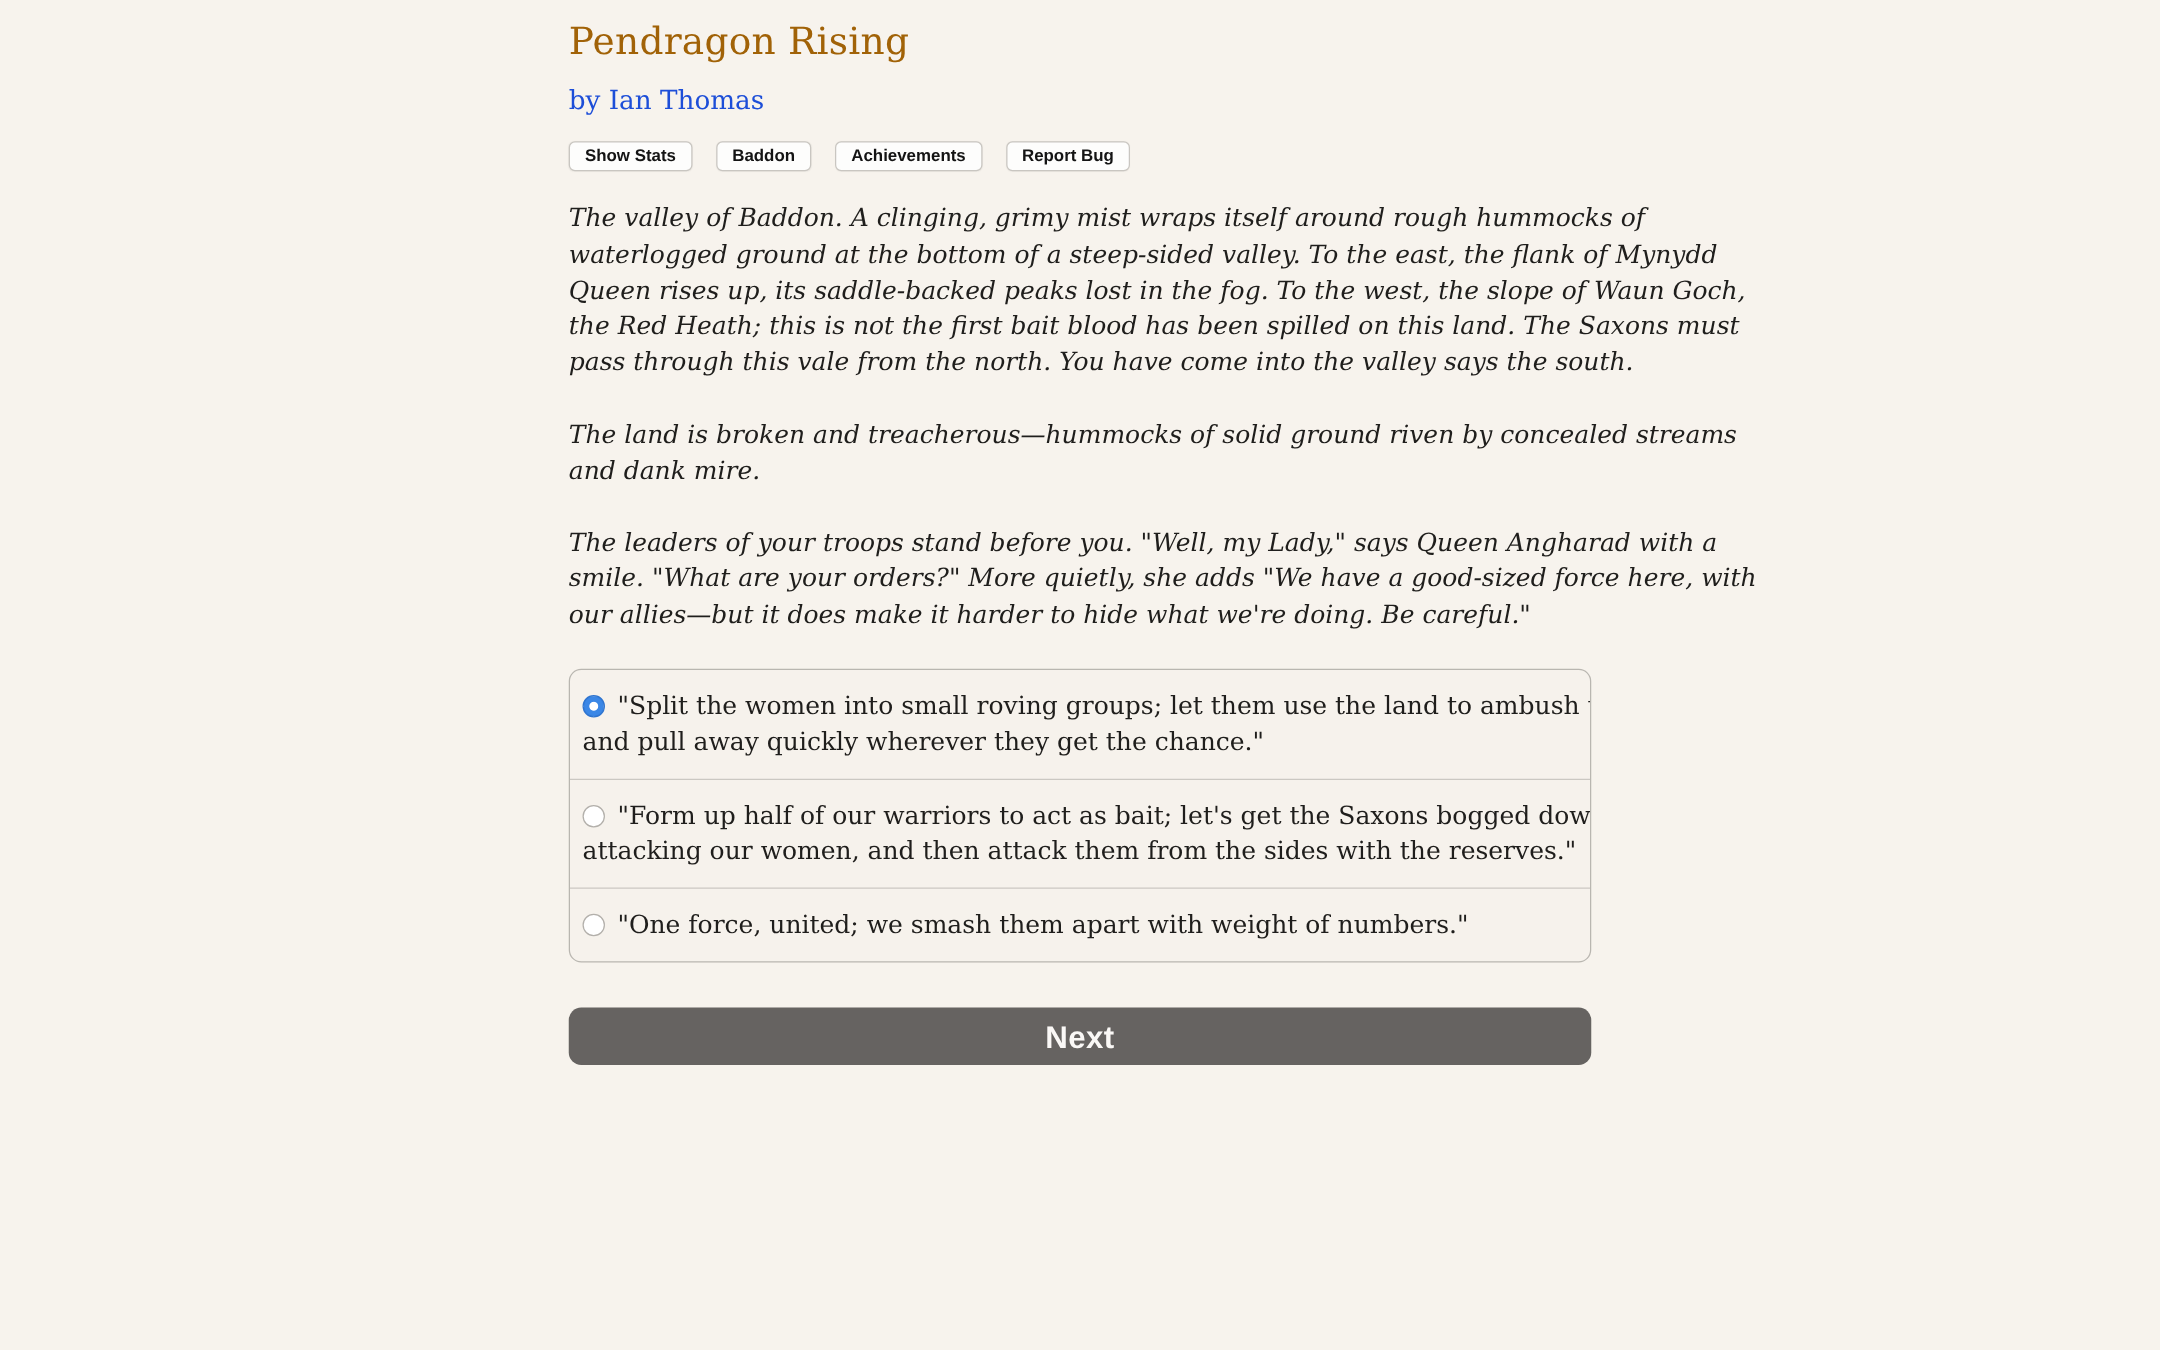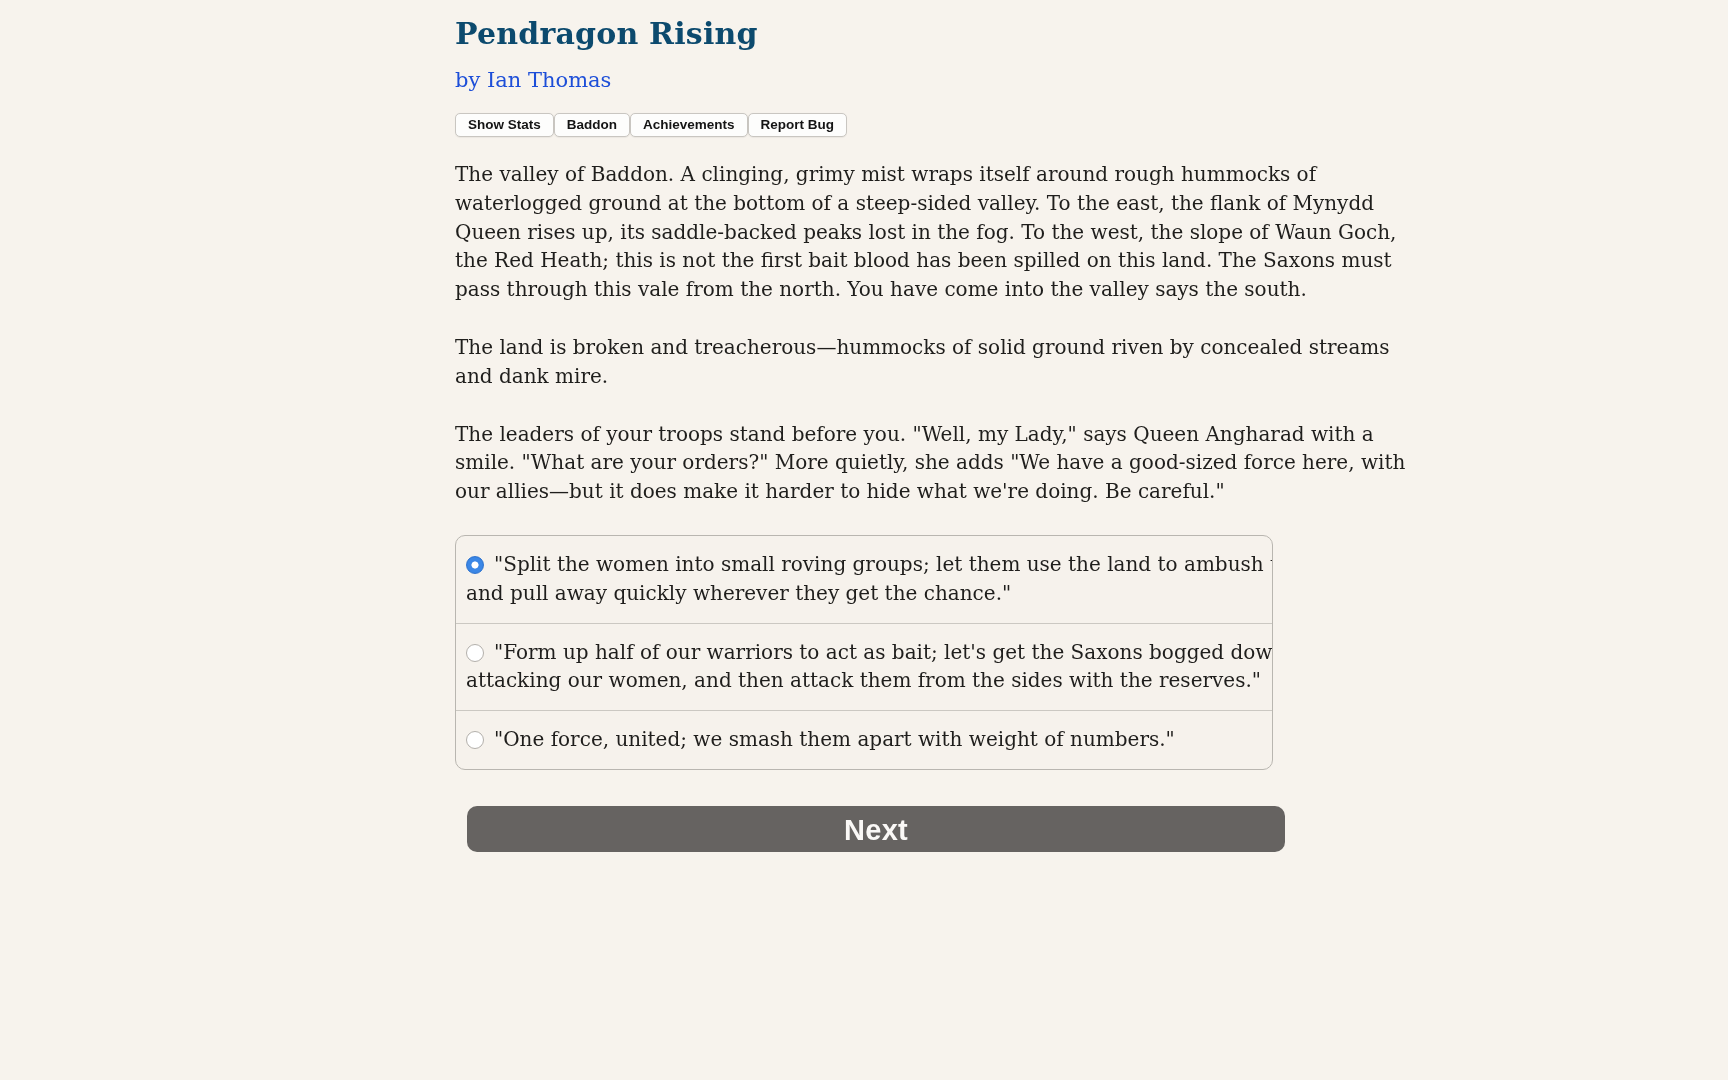--- a/index.html
+++ b/index.html
@@ -11,53 +11,55 @@
     color: #1f1e1c;
     overflow: hidden;
   }
   .page {
     width: 818px;
     margin: 0 auto;
     padding-top: 16px;
   }
   .game-title {
     font-size: 30px;
-    font-weight: 700;
+    font-weight: 400;
     margin: 0 0 17px 0;
-    color: #0c4a6e;
+    color: #a16207;
     letter-spacing: 0.2px;
   }
   .game-author {
     font-size: 21px;
     font-weight: 400;
     margin: 0 0 21px 0;
     color: #1d4ed8;
   }
   .toolbar {
     display: flex;
+    gap: 19px;
     margin: 0 0 23px 0;
   }
   .tool-btn {
     font-family: "Liberation Sans", sans-serif;
     font-size: 13.5px;
     font-weight: 700;
     color: #141414;
     background: #fdfdfc;
     border: 1px solid #c9c6c1;
     border-radius: 5px;
     padding: 3px 12px 4px 12px;
     line-height: 15px;
     cursor: pointer;
     box-shadow: 0 0.5px 1px rgba(0,0,0,0.05);
   }
   .para { margin: 0 0 29px 0; }
   .tl {
     font-size: 20px;
     line-height: 28.8px;
     white-space: nowrap;
+    font-style: italic;
   }
   .choice-box {
     margin-top: 27px;
     border: 1px solid #b9b6b0;
     border-radius: 10px;
     background: #f6f2ec;
     overflow: hidden;
   }
   .choice-row {
     padding: 14px 18px 15px 10px;
@@ -87,27 +89,26 @@
   .next-btn {
     display: block;
     width: 818px;
     height: 46px;
     margin-top: 36px;
     border: none;
     border-radius: 10px;
     background: #666361;
     color: #faf8f6;
     font-family: "Liberation Sans", sans-serif;
-    font-size: 29px;
+    font-size: 25px;
     font-weight: 700;
     text-align: center;
     line-height: 46px;
     cursor: pointer;
     letter-spacing: 0.3px;
-    margin-left: 12px;
   }
 </style>
 </head>
 <body>
 
 <div class="page">
 
   <h1 class="game-title">Pendragon Rising</h1>
   <div class="game-author">by Ian Thomas</div>
 

